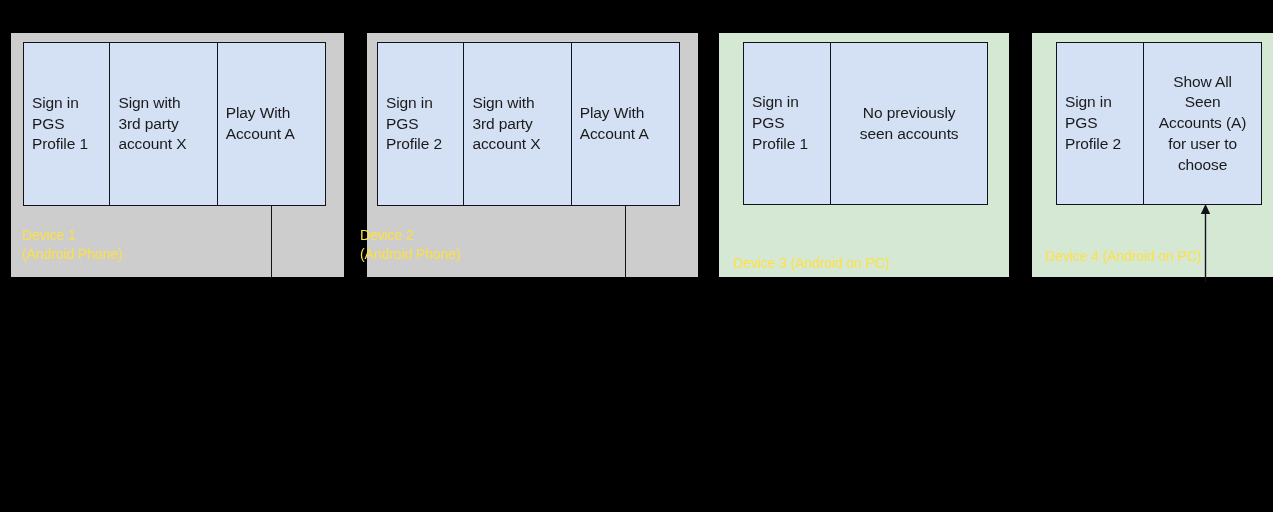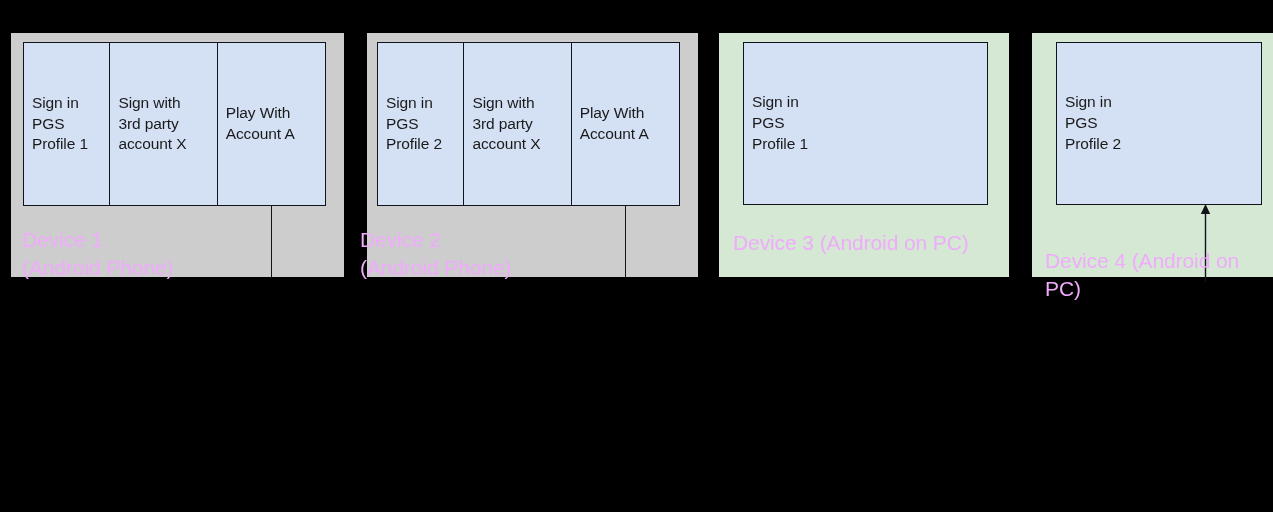--- a/index.html
+++ b/index.html
@@ -51,22 +51,22 @@
     letter-spacing: -0.1px;
     white-space: pre-line;
   }
   .box + .box { border-left: 1px solid #10131a; }
   .box.center { justify-content: center; text-align: center; }
   .box.left   { justify-content: flex-start; text-align: left; }
 
   
   .caption {
     position: absolute;
-    color: #f0abfc;
-    font-size: 21px;
+    color: #fde047;
+    font-size: 14px;
     line-height: 1.34;
     letter-spacing: -0.1px;
     white-space: pre-line;
   }
 
   
   .vline {
     position: absolute;
     width: 1px;
     background: #10131a;
@@ -118,30 +118,37 @@
 
   <div class="caption" style="left:360px; top:226px; width:240px;">Device 2
 (Android Phone)</div>
 
   <div class="panel green" style="left:719px; top:33px; width:290px; height:244px;"></div>
 
   <div class="boxgroup" style="left:743px; top:42px; width:245px; height:163px;">
     <div class="box left" style="width:87px;">Sign in
 PGS
 Profile 1</div>
+    <div class="box center" style="width:158px;">No previously
+seen accounts</div>
   </div>
 
-  <div class="caption" style="left:733px; top:229px; width:270px;">Device 3 (Android on PC)</div>
+  <div class="caption" style="left:733px; top:254px; width:270px;">Device 3 (Android on PC)</div>
 
   <div class="panel green" style="left:1032px; top:33px; width:241px; height:244px;"></div>
 
   <div class="boxgroup" style="left:1056px; top:42px; width:206px; height:163px;">
     <div class="box left" style="width:87px;">Sign in
 PGS
 Profile 2</div>
+    <div class="box center" style="width:119px;">Show All
+Seen
+Accounts (A)
+for user to
+choose</div>
   </div>
 
   <svg class="arrow-svg" style="left:1192px; top:200px;" width="28" height="82" viewBox="0 0 28 82">
     <line x1="13.5" y1="82" x2="13.5" y2="10" stroke="#10131a" stroke-width="1.4"></line>
     <path d="M 13.5 4 L 18.2 14 L 8.8 14 Z" fill="#10131a"></path>
   </svg>
 
   <div class="caption" style="left:1045px; top:247px; width:230px;">Device 4 (Android on PC)</div>
 
 </div>

